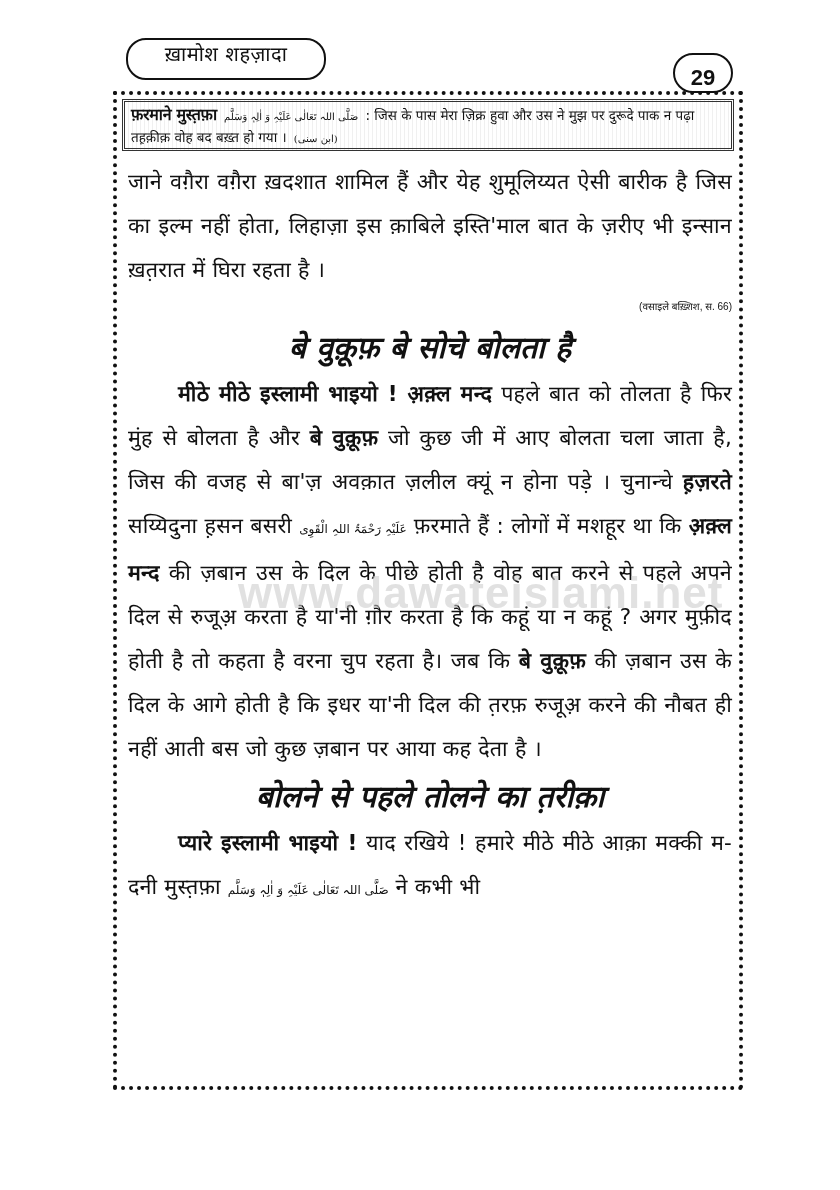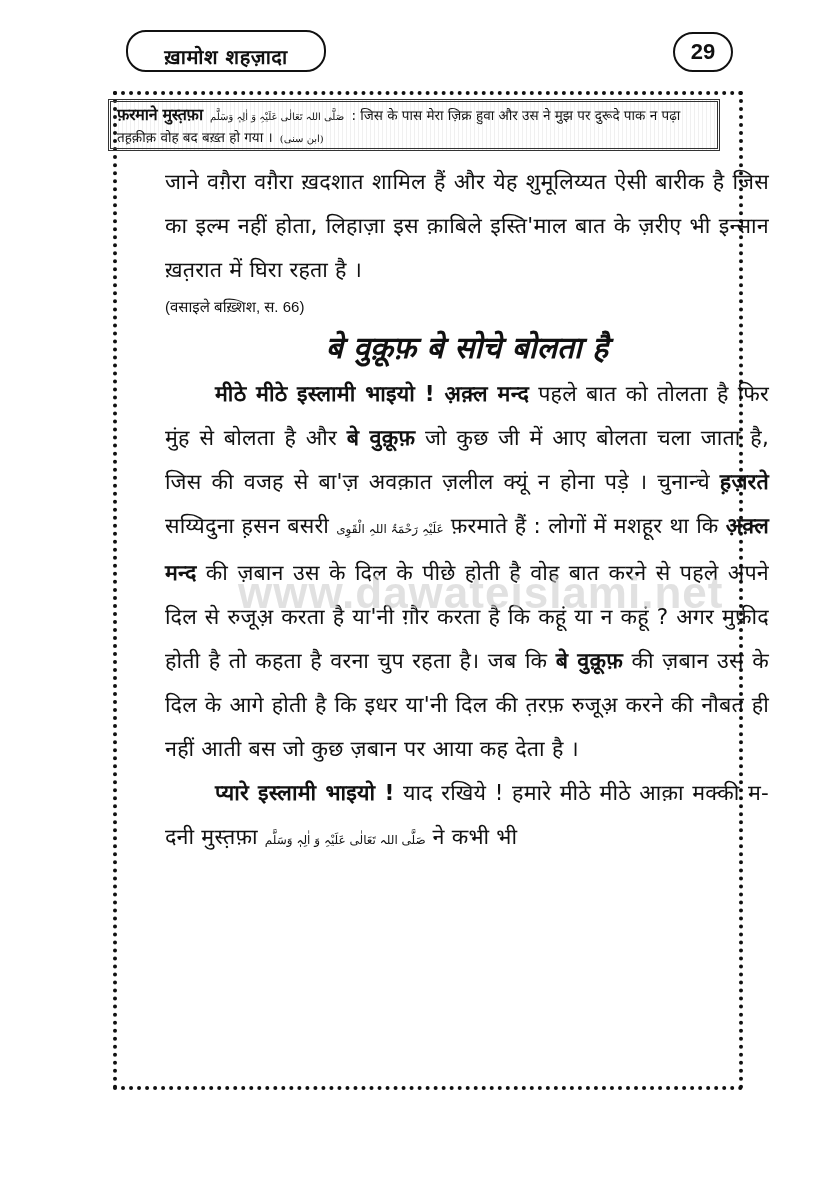--- a/index.html
+++ b/index.html
@@ -11,59 +11,59 @@
       width: 840px;
       height: 1190px;
       position: relative;
       overflow: hidden;
       font-family: "DejaVu Sans", sans-serif;
       color: #111;
     }
     .header-pill {
       position: absolute;
       left: 126px;
-      top: 30px;
+      top: 38px;
       width: 196px;
       height: 38px;
       border: 2px solid #111;
       border-radius: 20px;
       display: flex;
-      align-items: flex-end;
+      align-items: flex-start;
       justify-content: center;
       font-size: 20px;
-      font-weight: bold;
+      font-weight: normal;
       letter-spacing: 0.5px;
     }
     .page-number {
       position: absolute;
       left: 673px;
-      top: 32px;
+      top: 53px;
       width: 56px;
       height: 36px;
       border: 2px solid #111;
       border-radius: 20px;
       display: flex;
-      align-items: center;
+      align-items: flex-end;
       justify-content: center;
       font-family: "Liberation Sans", sans-serif;
       font-size: 22px;
       font-weight: bold;
     }
     .frame {
       position: absolute;
       left: 113px;
       top: 91px;
       width: 630px;
       height: 999px;
       border: 4px dotted #111;
       box-sizing: border-box;
     }
     .banner {
       position: absolute;
-      left: 108px;
+      left: 122px;
       top: 99px;
       width: 612px;
       height: 52px;
       border: 3px double #333;
       box-sizing: border-box;
       padding: 2px 6px;
       font-size: 13.5px;
       line-height: 21px;
       background:
         repeating-linear-gradient(90deg, transparent 0 3px, rgba(0,0,0,0.06) 3px 4px);
@@ -76,21 +76,20 @@
     .banner .arabic-small {
       font-family: "DejaVu Serif", serif;
       font-size: 10px;
       margin: 0 3px;
     }
     .content {
       position: absolute;
       left: 128px;
       top: 160px;
       width: 604px;
-      margin-left: 37px;
     }
     .para {
       font-size: 21.5px;
       line-height: 44px;
       text-align: justify;
       text-align-last: left;
       margin: 0;
       letter-spacing: 0.2px;
     }
     .para .b { font-weight: bold; }
@@ -103,21 +102,22 @@
       line-height: 40px;
       direction: ltr;
     }
     .couplet {
       text-align: center;
       font-style: italic;
       font-size: 18px;
       line-height: 38px;
     }
     .couplet-source {
-      font-size: 15px;
+      text-align: right;
+      font-size: 10px;
       line-height: 30px;
       font-family: "Liberation Sans", sans-serif;
     }
     .section-title {
       text-align: center;
       font-size: 30px;
       font-weight: bold;
       font-style: italic;
       line-height: 48px;
       margin: 2px 0 0 0;
@@ -158,16 +158,17 @@
 </div>
 
 <div class="content">
   <p class="para">जाने वग़ैरा वग़ैरा ख़दशात शामिल हैं और येह शुमूलिय्यत ऐसी बारीक है जिस का इल्म नहीं होता, लिहाज़ा इस क़ाबिले इस्ति'माल बात के ज़रीए भी इन्सान ख़त़रात में घिरा रहता है ।</p>
 
   <div class="couplet-source">(वसाइले बख़्शिश, स. 66)</div>
 
   <h2 class="section-title">बे वुक़ूफ़ बे सोचे बोलता है</h2>
   <p class="para indent"><span class="b">मीठे मीठे इस्लामी भाइयो ! अ़क़्ल मन्द</span><span> पहले बात को तोलता है फिर मुंह से बोलता है और </span><span class="b">बे वुक़ूफ़</span><span> जो कुछ जी में आए बोलता चला जाता है, जिस की वजह से बा'ज़ अवक़ात ज़लील क्यूं न होना पड़े । चुनान्चे </span><span class="b">ह़ज़रते</span><span> सय्यिदुना ह़सन बसरी </span><span class="arabic-inline" dir="rtl">عَلَیْہِ رَحْمَۃُ اللہِ الْقَوِی</span><span> फ़रमाते हैं : लोगों में मशहूर था कि </span><span class="b">अ़क़्ल मन्द</span><span> की ज़बान उस के दिल के पीछे होती है वोह बात करने से पहले अपने दिल से रुजूअ़ करता है या'नी ग़ौर करता है कि कहूं या न कहूं ? अगर मुफ़ीद होती है तो कहता है वरना चुप रहता है। जब कि </span><span class="b">बे वुक़ूफ़</span><span> की ज़बान उस के दिल के आगे होती है कि इधर या'नी दिल की त़रफ़ रुजूअ़ करने की नौबत ही नहीं आती बस जो कुछ ज़बान पर आया कह देता है ।</span></p>
 
+  <h2 class="section-title">बोलने से पहले तोलने का त़रीक़ा</h2>
   <p class="para indent"><span class="b">प्यारे इस्लामी भाइयो !</span><span> याद रखिये ! हमारे मीठे मीठे आक़ा मक्की म-दनी मुस्त़फ़ा </span><span class="arabic-inline" dir="rtl">صَلَّی اللہ تَعَالٰی عَلَیْہِ وَ اٰلِہٖ وَسَلَّم</span><span> ने कभी भी</span></p>
 </div>
 
 <div class="watermark">www.dawateislami.net</div>
 
 </body></html>

